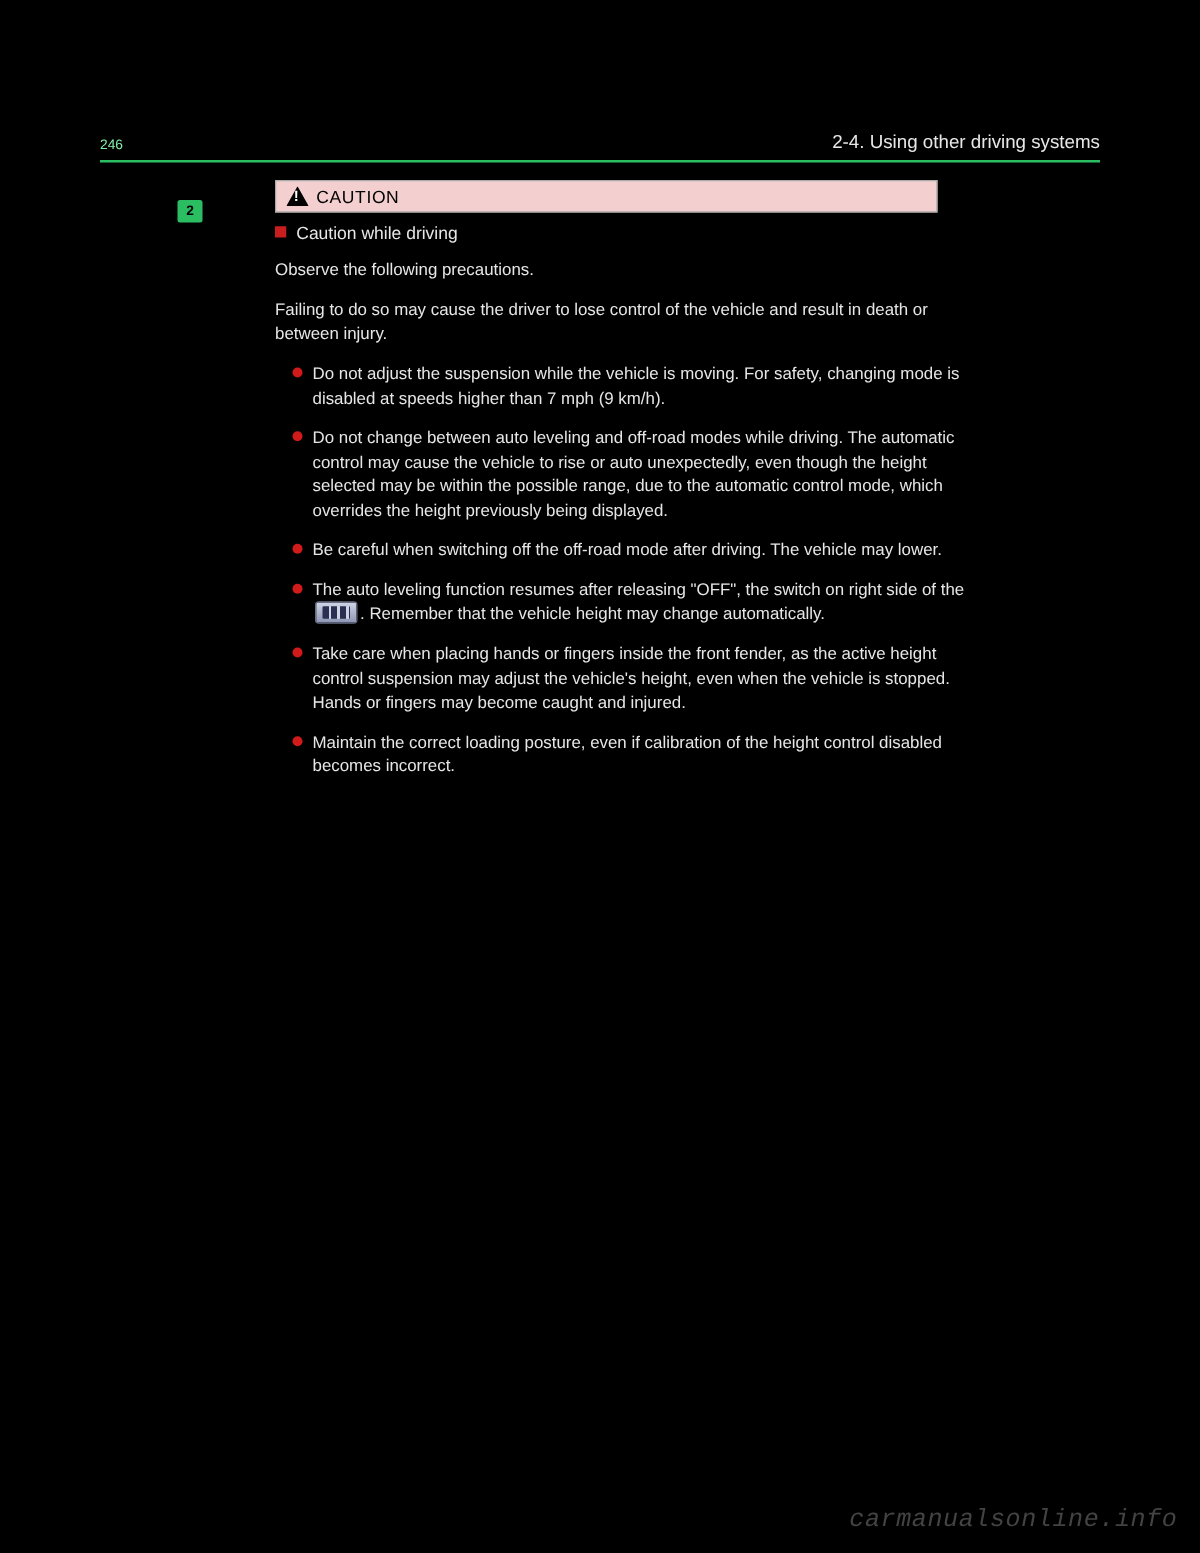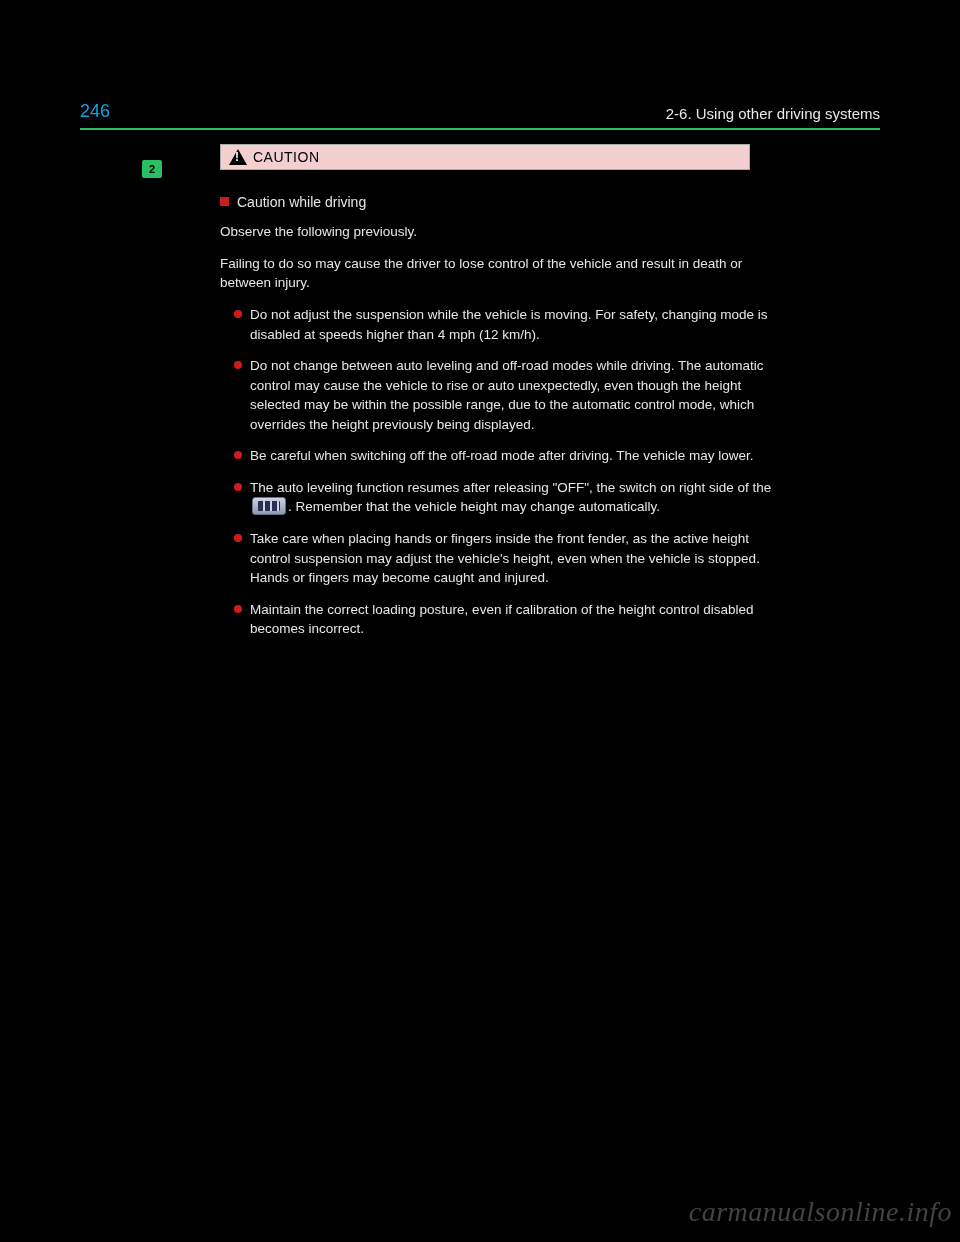--- a/index.html
+++ b/index.html
@@ -17,22 +17,22 @@
     margin-bottom: 14px;
   }
   .header-text {
     color: #e8e8e8;
     font-size: 15px;
     position: absolute;
     right: 0;
     bottom: 6px;
   }
   .page-num {
-    color: #0ea5e9;
-    font-size: 18px;
+    color: #86efac;
+    font-size: 11px;
     position: absolute;
     left: 0;
     bottom: 6px;
   }
   .tab-label {
     position: absolute;
     left: 62px;
     top: 60px;
     width: 20px;
     background: #2bbd61;
@@ -71,21 +71,21 @@
     color: #000;
     font-size: 14px;
     letter-spacing: 0.5px;
   }
   .content {
     margin-left: 140px;
     width: 560px;
     color: #e6e6e6;
     font-size: 13.5px;
     line-height: 1.45;
-    margin-top: 22px;
+    margin-top: 6px;
   }
   .sq {
     display: inline-block;
     width: 9px; height: 9px;
     background: #c81e1e;
     margin-right: 8px;
     vertical-align: 1px;
   }
   .section-title {
     font-size: 14px;
@@ -124,56 +124,56 @@
   }
   .inline-icon::before {
     content: "";
     position: absolute;
     left: 5px; top: 3px; right: 5px; bottom: 3px;
     background: repeating-linear-gradient(90deg, #2b3050 0 5px, #cfd5e6 5px 7px);
     border-radius: 1px;
   }
   .watermark {
     position: absolute;
-    right: 8px;
+    right: 18px;
     bottom: 14px;
     color: #7a7a7a;
-    font-size: 28px;
-    font-family: Liberation Serif, serif;
+    font-size: 20px;
+    font-family: Liberation Mono, monospace;
     font-style: italic;
     opacity: 0.55;
     letter-spacing: 0.5px;
   }
 </style>
 </head>
 <body>
 
 <div class="page">
   <div class="header-line">
     <span class="page-num">246</span>
-    <span class="header-text">2-6. Using other driving systems</span>
+    <span class="header-text">2-4. Using other driving systems</span>
   </div>
 
   <div class="tab-label">2</div>
 
   <div class="caution-box">
     <span class="tri"></span>
     <span class="ctext">CAUTION</span>
   </div>
 
   <div class="content">
     <div class="section-title">
       <span class="sq"></span><span>Caution while driving</span>
     </div>
-    <div class="section-lead">Observe the following previously.</div>
+    <div class="section-lead">Observe the following precautions.</div>
     <div class="section-lead">Failing to do so may cause the driver to lose control of the vehicle and result in death or between injury.</div>
 
     <ul class="bullets">
       <li><span>Do not adjust the suspension while the vehicle is moving.
-For safety, changing mode is disabled at speeds higher than 4 mph (12 km/h).</span></li>
+For safety, changing mode is disabled at speeds higher than 7 mph (9 km/h).</span></li>
       <li><span>Do not change between auto leveling and off-road modes while driving.
 The automatic control may cause the vehicle to rise or auto unexpectedly, even though the height selected may be within the possible range, due to the automatic control mode, which overrides the height previously being displayed.</span></li>
       <li><span>Be careful when switching off the off-road mode after driving. The vehicle may lower.</span></li>
       <li><span>The auto leveling function resumes after releasing "OFF", the switch on right side of the <span class="inline-icon"></span>. Remember that the vehicle height may change automatically.</span></li>
       <li><span>Take care when placing hands or fingers inside the front fender, as the active height control suspension may adjust the vehicle's height, even when the vehicle is stopped.
 Hands or fingers may become caught and injured.</span></li>
       <li><span>Maintain the correct loading posture, even if calibration of the height control disabled becomes incorrect.</span></li>
     </ul>
   </div>
 </div>

